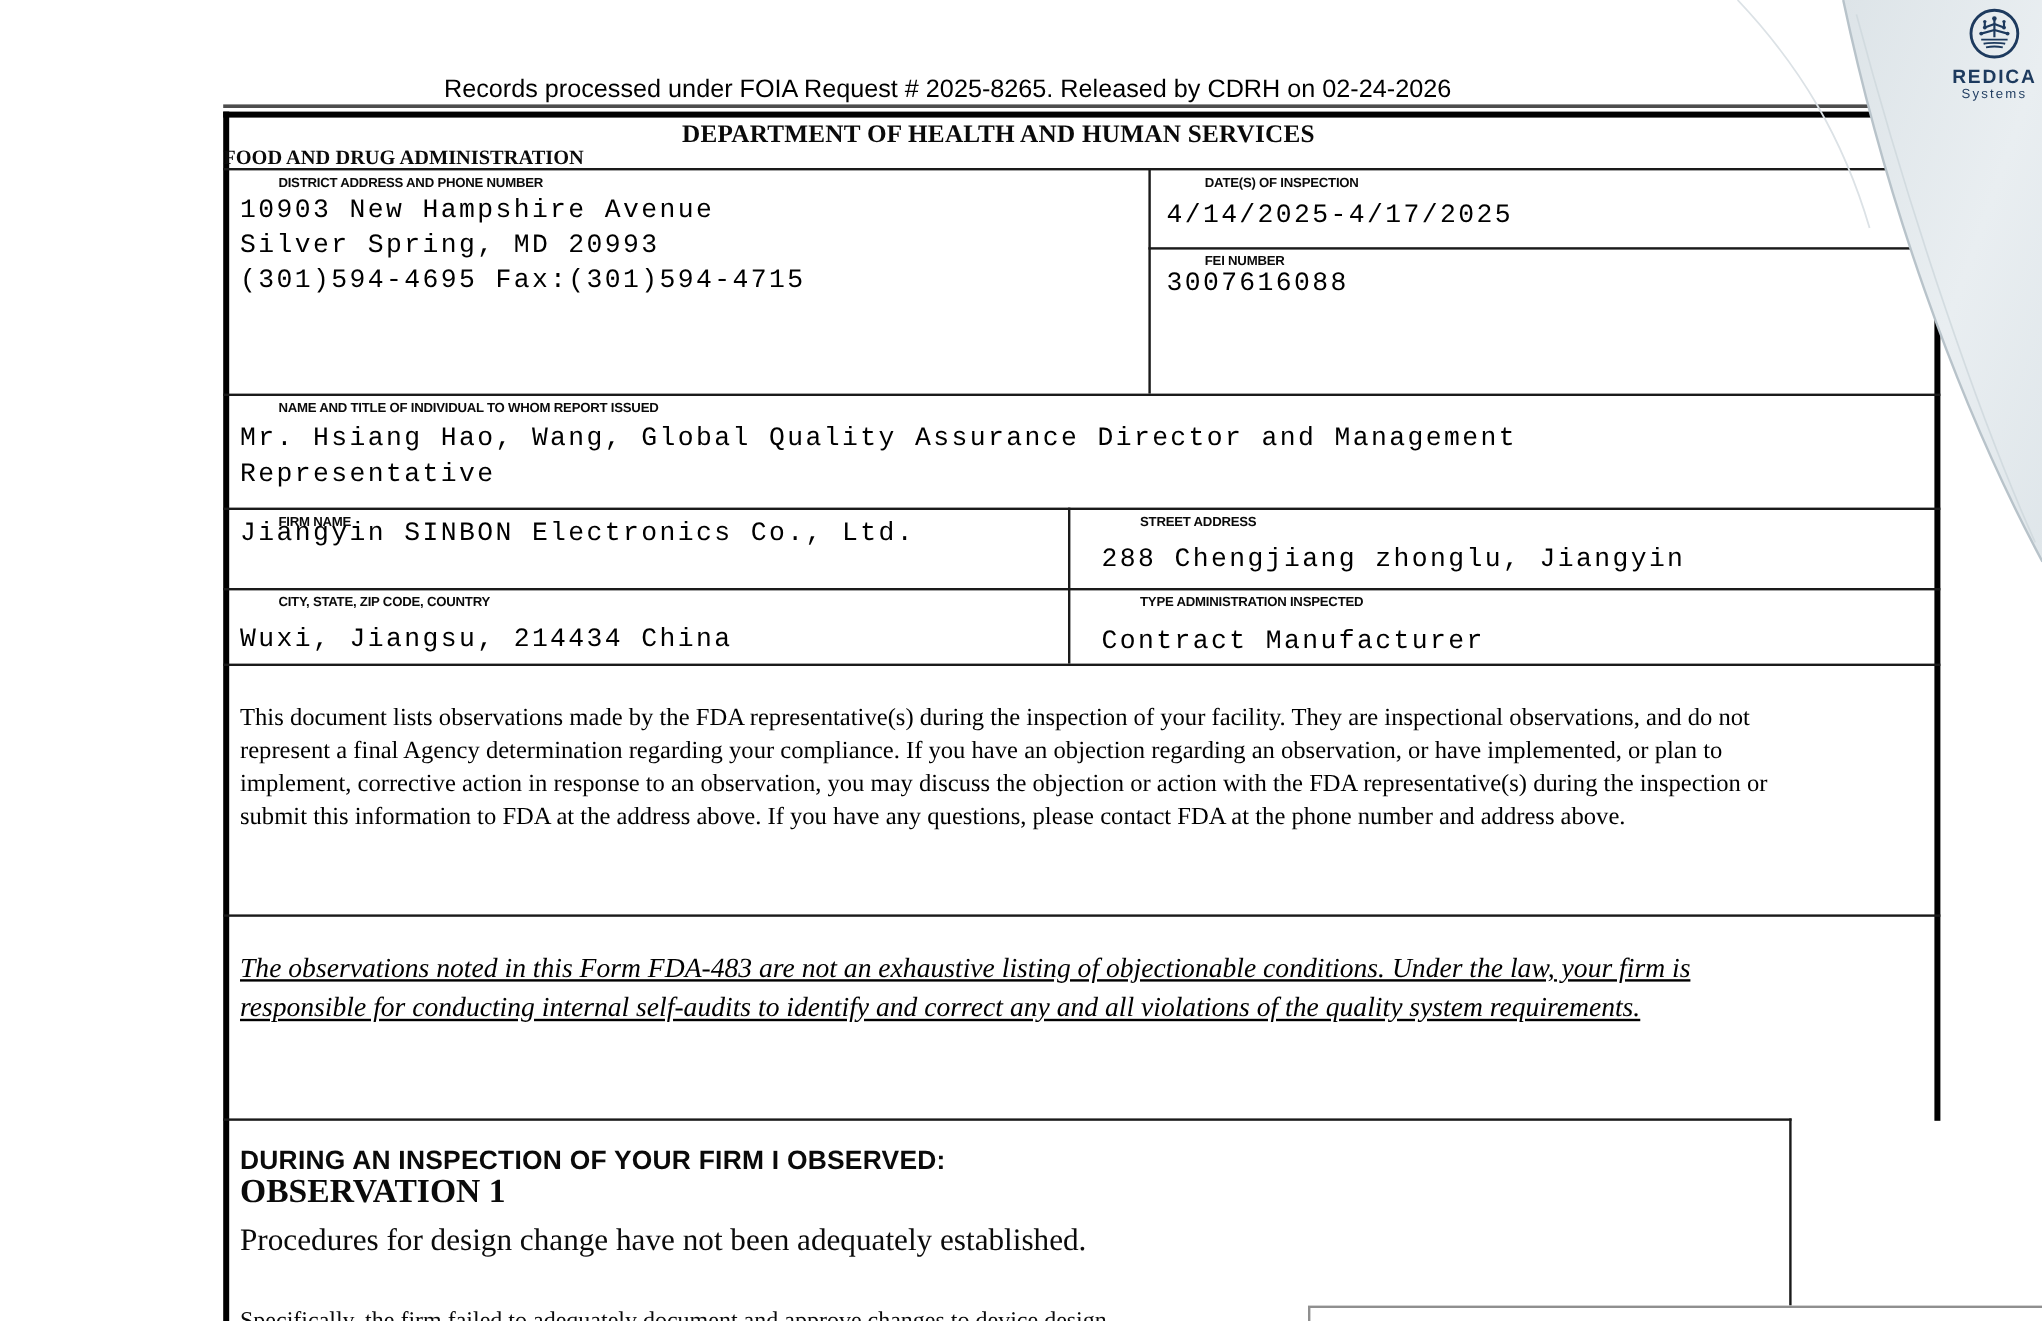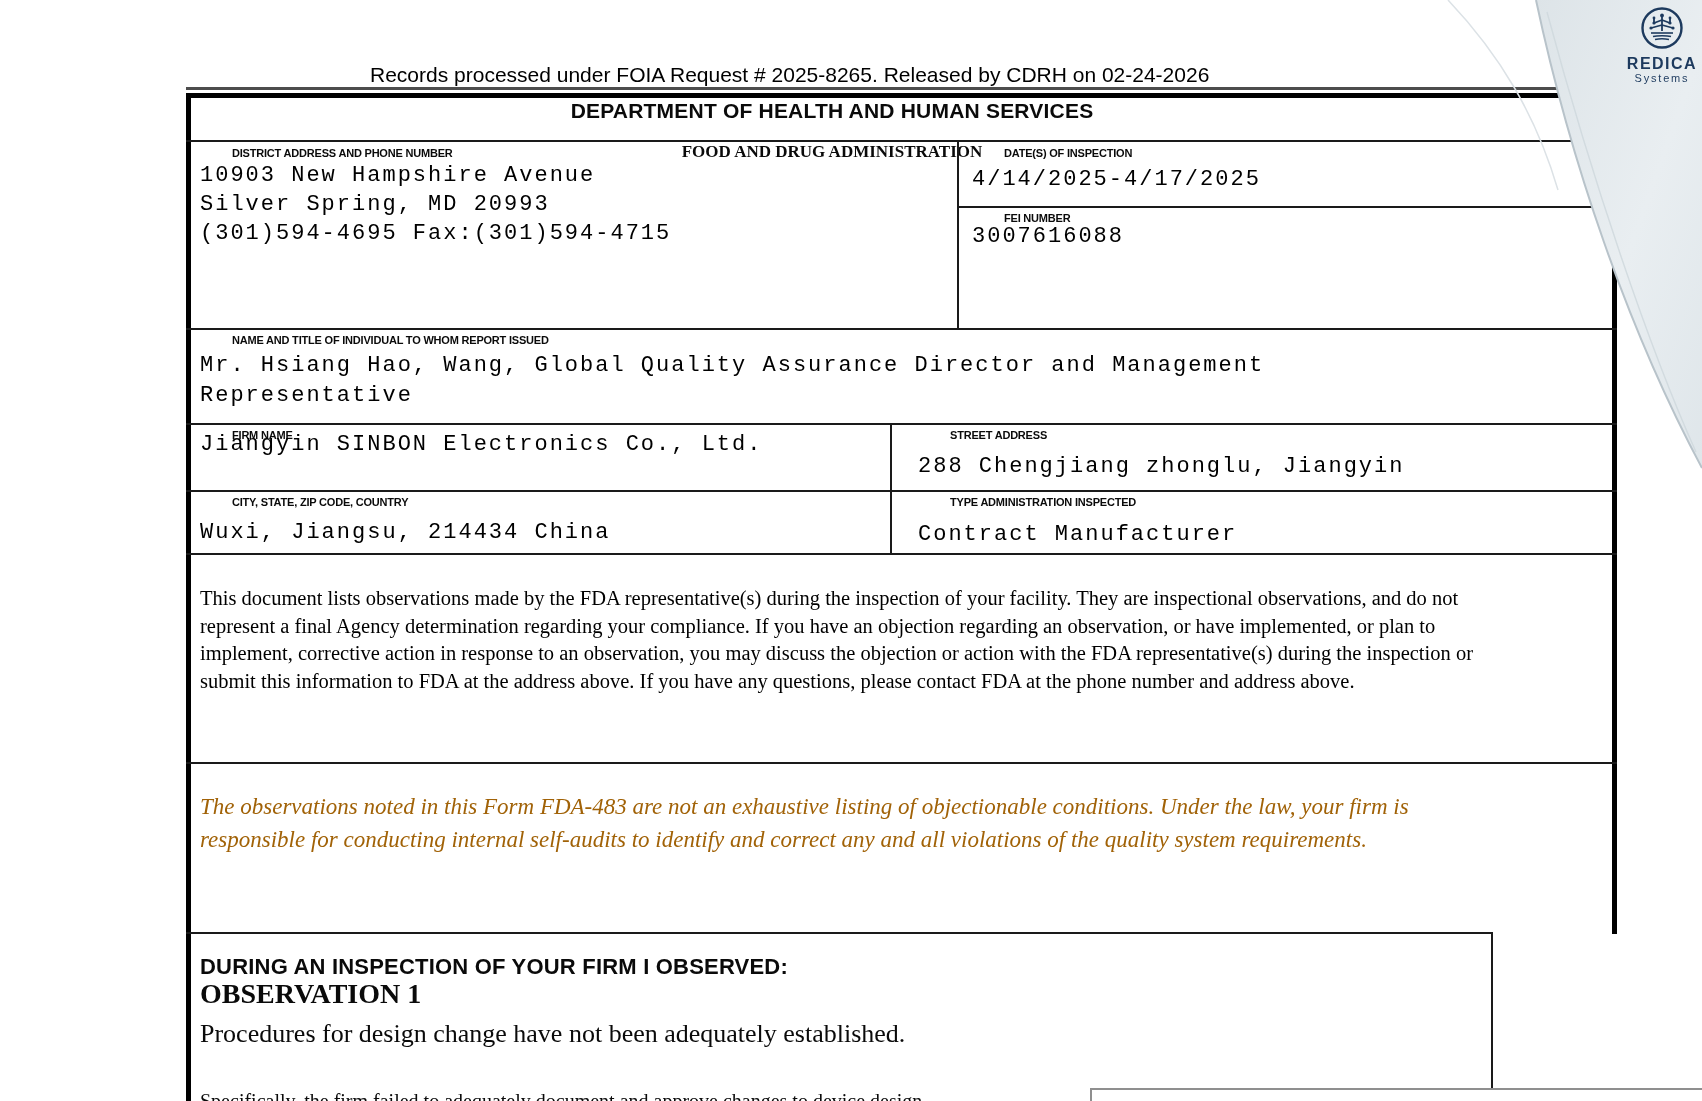--- a/index.html
+++ b/index.html
@@ -11,30 +11,30 @@
   
   .foia{left:370px;top:63px;font-size:21px;color:#000;white-space:nowrap;}
   .hdr-underline{left:186px;top:87px;width:1431px;height:3px;background:#4d4d4d;}
   
   .page-bg{left:186px;top:93px;width:1431px;height:1008px;background:#fff;}
   .b-top{left:186px;top:93px;width:1431px;height:5px;background:#000;}
   .b-left{left:186px;top:93px;width:5px;height:1008px;background:#000;}
   .b-right{left:1612px;top:93px;width:5px;height:841px;background:#000;}
   .gl{background:#1a1a1a;}
   
-  .title1{left:186px;top:99px;width:1292px;text-align:center;font-family:Liberation Sans, sans-serif;font-weight:bold;font-size:21px;letter-spacing:.2px;}
-  .title2{left:186px;top:122px;width:1292px;text-align:center;font-family:"Liberation Serif",serif;font-weight:bold;font-size:17px;margin-top:20px;}
+  .title1{left:186px;top:99px;width:1292px;text-align:center;font-family:Liberation Serif, serif;font-weight:bold;font-size:21px;letter-spacing:.2px;}
+  .title2{left:186px;top:122px;width:1292px;font-family:"Liberation Serif",serif;font-weight:bold;font-size:17px;}
   
   .label{font-size:11px;font-weight:bold;letter-spacing:-0.2px;white-space:nowrap;padding-left:32px;}
   
   .mono{font-family:"Liberation Mono",monospace;font-size:22px;letter-spacing:2px;color:#000000;white-space:nowrap;line-height:29px;}
   .mono.wrap{white-space:normal;line-height:30px;}
   
   .para{font-family:"Liberation Serif",serif;font-size:20.5px;line-height:27.5px;color:#000;}
-  .italicpara{font-family:"Liberation Serif",serif;font-style:italic;font-size:23px;line-height:33px;color:#a16207;}
+  .italicpara{font-family:"Liberation Serif",serif;font-style:italic;font-size:23px;line-height:33px;color:#000000;text-decoration:underline;}
   .observed{font-size:22px;font-weight:bold;letter-spacing:.2px;}
   .obstitle{font-family:"Liberation Serif",serif;font-weight:bold;font-size:28px;}
   .obstext{font-family:"Liberation Serif",serif;font-size:26px;}
   .partial{font-family:"Liberation Serif",serif;font-size:20px;white-space:nowrap;}
   
   .graybox{left:1090px;top:1088px;width:620px;height:40px;background:#fff;border:2px solid #8f8f8f;z-index:6;}
   
   .curl{left:1420px;top:0;z-index:7;}
   .logo{left:1612px;top:6px;width:100px;text-align:center;z-index:8;color:#1d3a5e;}
   .logo .brand{font-size:16px;font-weight:bold;letter-spacing:1.5px;margin-top:1px;}

